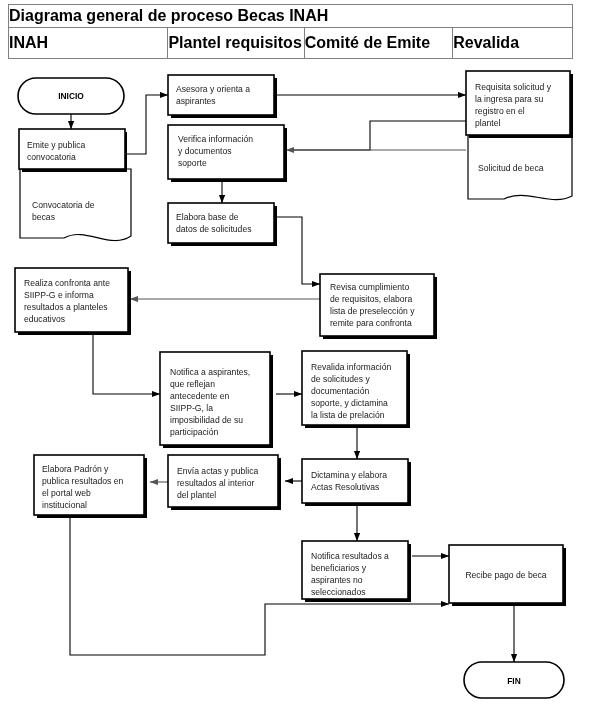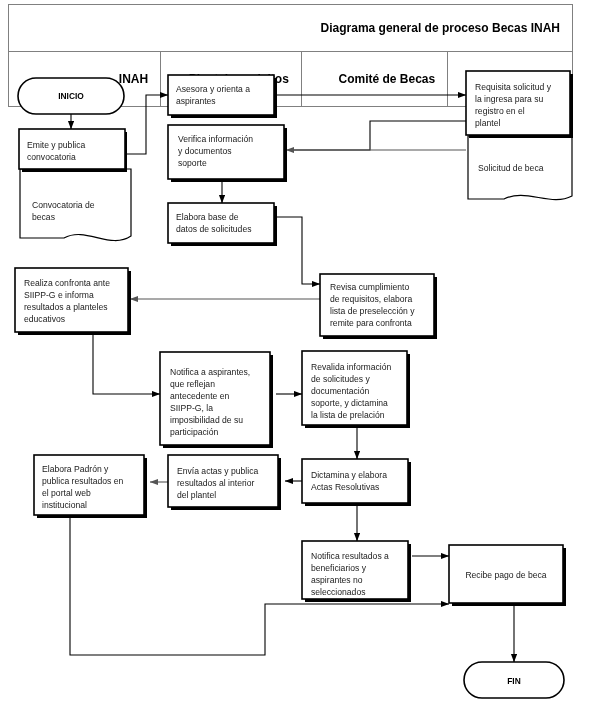--- a/index.html
+++ b/index.html
@@ -10,25 +10,25 @@
   }
   #root{position:relative;width:590px;height:710px;overflow:hidden;background:#fff;}
 
   
   .lane-table{
     position:absolute;left:8px;top:4px;width:565px;
     border-collapse:collapse;
   }
   .lane-table td{
     border:1px solid #808080;
-    text-align:right;
+    text-align:left;
     font-weight:bold;
     color:#000;
-    font-size:12px;
-    padding:12px;
+    font-size:16px;
+    padding:0;
   }
   .lane-title{height:22px;font-size:11.5px;}
   .lane-head{height:30px;font-size:12px;}
 
   
   svg#flow{position:absolute;left:0;top:0;width:590px;height:710px;}
   .shp{fill:#ffffff;stroke:#000000;stroke-width:1.6;}
   .shp-term{fill:#ffffff;stroke:#000000;stroke-width:1.6;}
   .shp-doc{fill:#ffffff;stroke:#000000;stroke-width:1.2;}
   .shadow{fill:#000000;opacity:1;}
@@ -43,22 +43,22 @@
 <div id="root">
 
   <table class="lane-table">
     <tbody>
         <tr>
       <td class="lane-title" colspan="4">Diagrama general de proceso Becas INAH</td>
     </tr>
     <tr>
       <td class="lane-head" style="width:168px">INAH</td>
       <td class="lane-head" style="width:140px">Plantel requisitos</td>
-      <td class="lane-head" style="width:155px">Comité de Becas</td>
-      <td class="lane-head" style="width:123px">Notifica</td>
+      <td class="lane-head" style="width:155px">Comité de Emite</td>
+      <td class="lane-head" style="width:123px">Revalida</td>
     </tr>
   </tbody>
     </table>
 
   <svg id="flow" viewBox="0 0 590 710">
     <defs>
       <marker id="ah" markerWidth="9" markerHeight="9" refX="8.4" refY="3.2" orient="auto" markerUnits="userSpaceOnUse">
         <path d="M0,0 L8.6,3.2 L0,6.4 z" fill="#000000"></path>
       </marker>
       <marker id="ahg" markerWidth="9" markerHeight="9" refX="8.4" refY="3.2" orient="auto" markerUnits="userSpaceOnUse">

